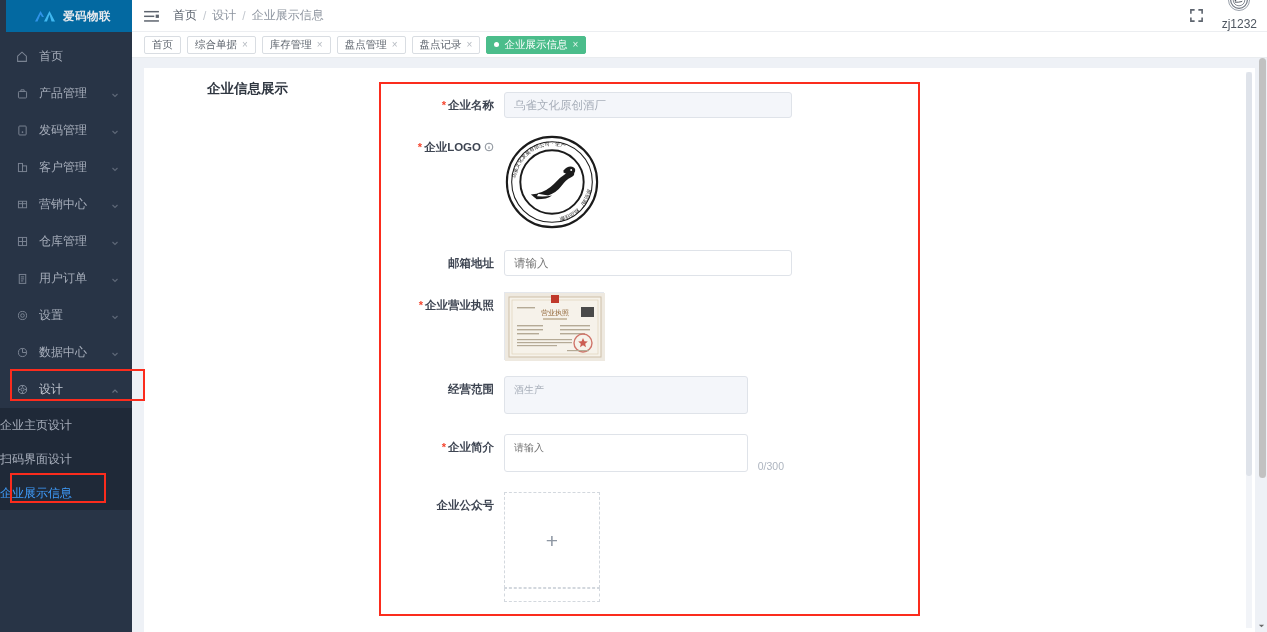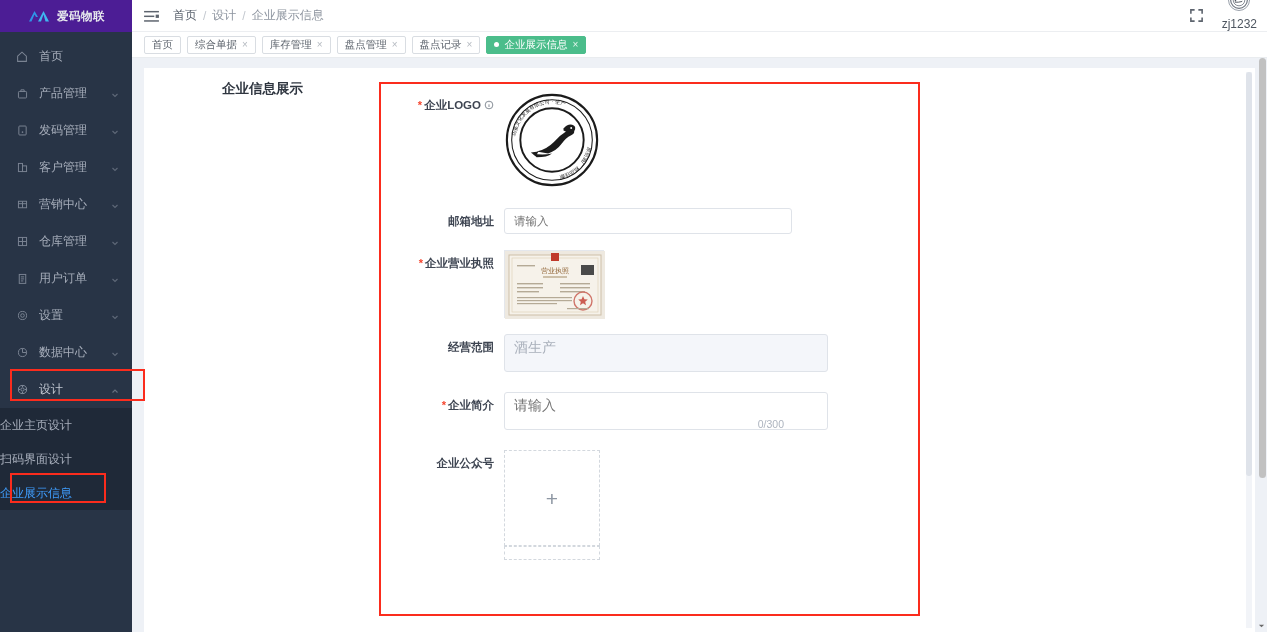--- a/index.html
+++ b/index.html
@@ -16,24 +16,25 @@
   
   .sidebar {
     width: 132px; height: 632px;
     background: #283446;
     flex: 0 0 132px;
     position: relative;
     overflow: hidden;
   }
   .brand {
     height: 32px;
-    background: #4c1d95;
+    background: #0369a1;
     display: flex; align-items: center;
     padding-left: 28px;
     gap: 7px;
+    margin-left: 6px;
   }
   .brand-mark { width: 22px; height: 14px; flex: 0 0 22px; }
   .brand-text {
     color: #e8eaee; font-size: 11.5px; font-weight: bold;
     letter-spacing: .5px;
   }
   .menu { padding-top: 6px; }
   .menu-item {
     height: 37px;
     display: flex; align-items: center;
@@ -139,21 +140,21 @@
     overflow: hidden;
   }
   .content-card {
     background: #fff;
     height: 100%;
     position: relative;
     overflow: hidden;
   }
   .page-title {
     position: absolute;
-    left: 78px; top: 12px;
+    left: 63px; top: 12px;
     font-size: 13.5px;
     color: #2f3640;
     font-weight: bold;
   }
 
   
   .form {
     position: absolute;
     left: 240px; top: 24px;
     width: 530px;
@@ -181,30 +182,30 @@
     background: #fff;
     font-size: 11.5px;
     color: #9aa1ac;
     padding: 0 9px;
     line-height: 24px;
     outline: none;
     font-family: inherit;
   }
   .inp.disabled { background: #f4f6fa; color: #a8afba; }
   .ta {
-    width: 324px;
+    width: 244px;
     border: 1px solid #dfe3e9;
     border-radius: 3px;
     background: #fff;
-    font-size: 14px;
+    font-size: 10px;
     color: #9aa1ac;
     padding: 5px 9px;
     outline: none;
     resize: none;
-    font-family: Liberation Serif, serif;
+    font-family: Liberation Sans, sans-serif;
     line-height: 16px;
   }
   .ta.disabled { background: #f4f6fa; color: #a8afba; }
   .ta-wrap { position: relative; width: 288px; }
   .ta-count {
     position: absolute; right: 8px; bottom: 4px;
     font-size: 10.5px; color: #adb4bf;
   }
 
   .logo-seal { width: 96px; height: 96px; }
@@ -503,20 +504,28 @@
       </div>
     </div>
 
     <div class="content-wrap">
       <div class="content-card">
 
         <div class="page-title">企业信息展示</div>
 
         <div class="form">
 
+          <div class="form-row">
+            <div class="form-label">
+              <span class="req">*</span><span>企业名称</span>
+            </div>
+            <div class="form-field">
+              <input class="inp disabled" type="text" readonly="" value="乌雀文化原创酒厂" style="">
+            </div>
+          </div>
 
           <div class="form-row">
             <div class="form-label">
               <span class="req">*</span><span>企业LOGO</span><span class="info-icon"><svg viewBox="0 0 12 12" width="10" height="10" fill="none" stroke="#6f7782" stroke-width="1">
                     <circle cx="6" cy="6" r="4.6"></circle>
                     <path d="M6 3.4 V3.6 M6 5.2 V8.4"></path>
                   </svg></span>
             </div>
             <div class="form-field">
               <span class="logo-seal">

